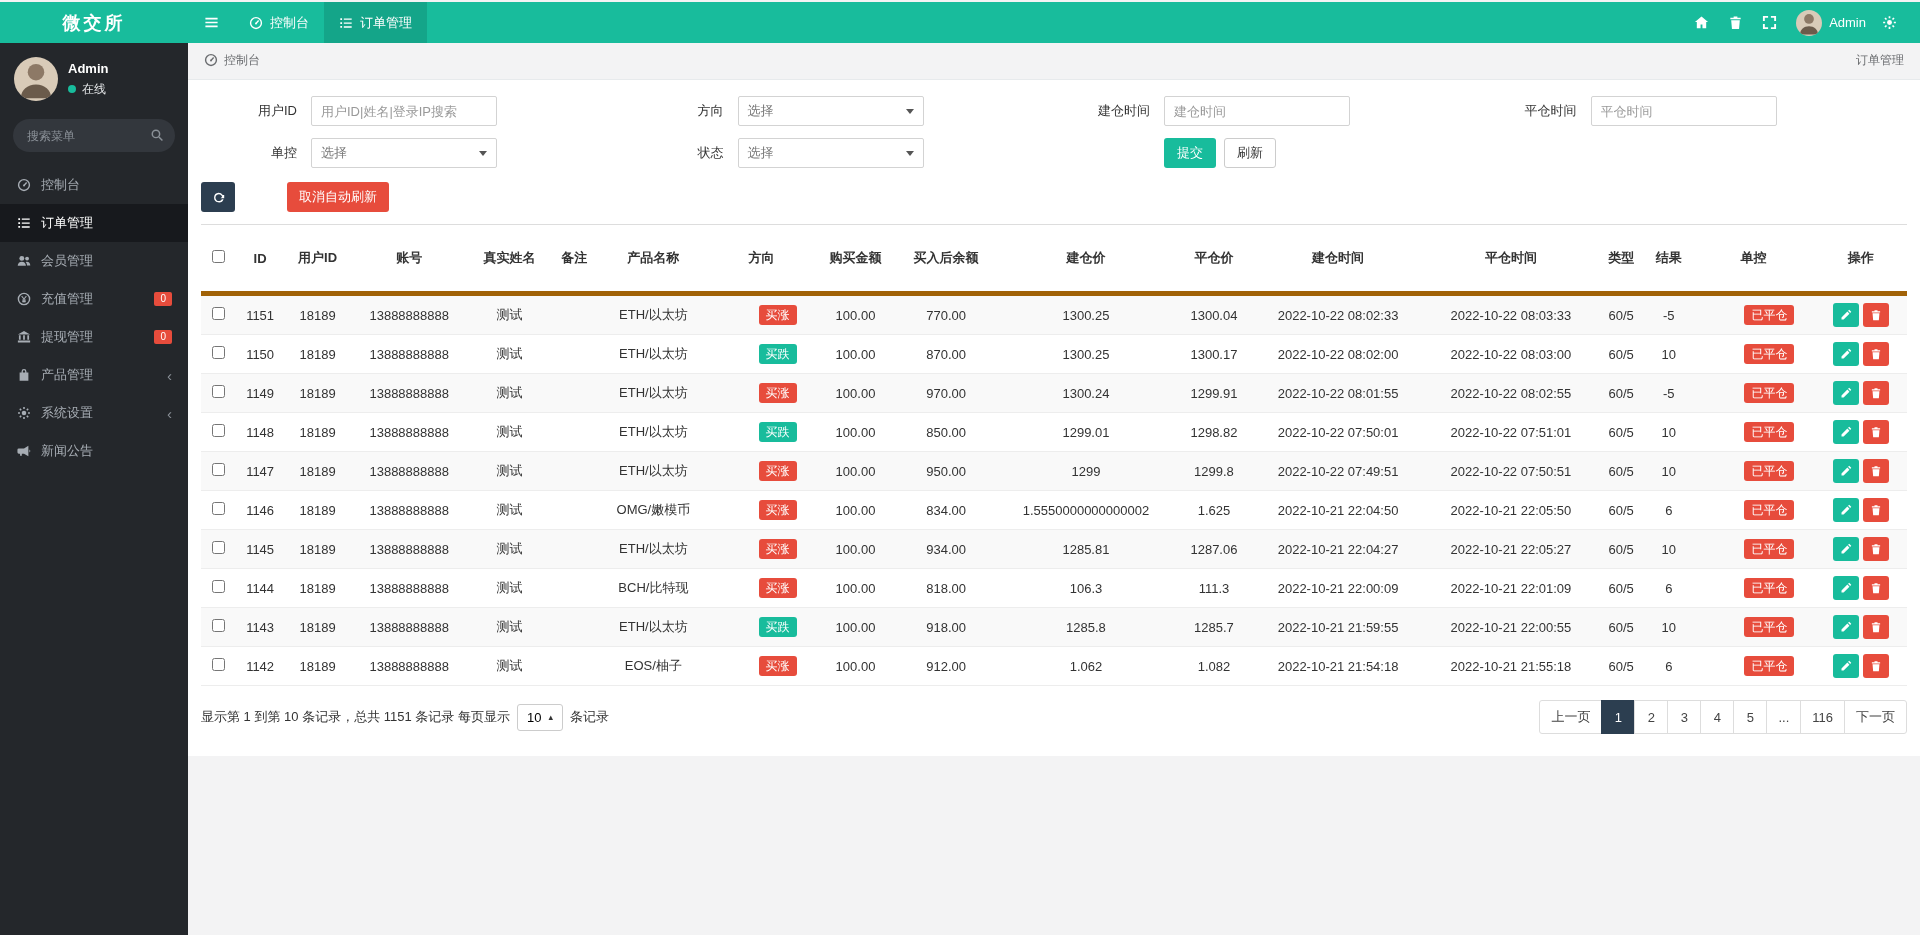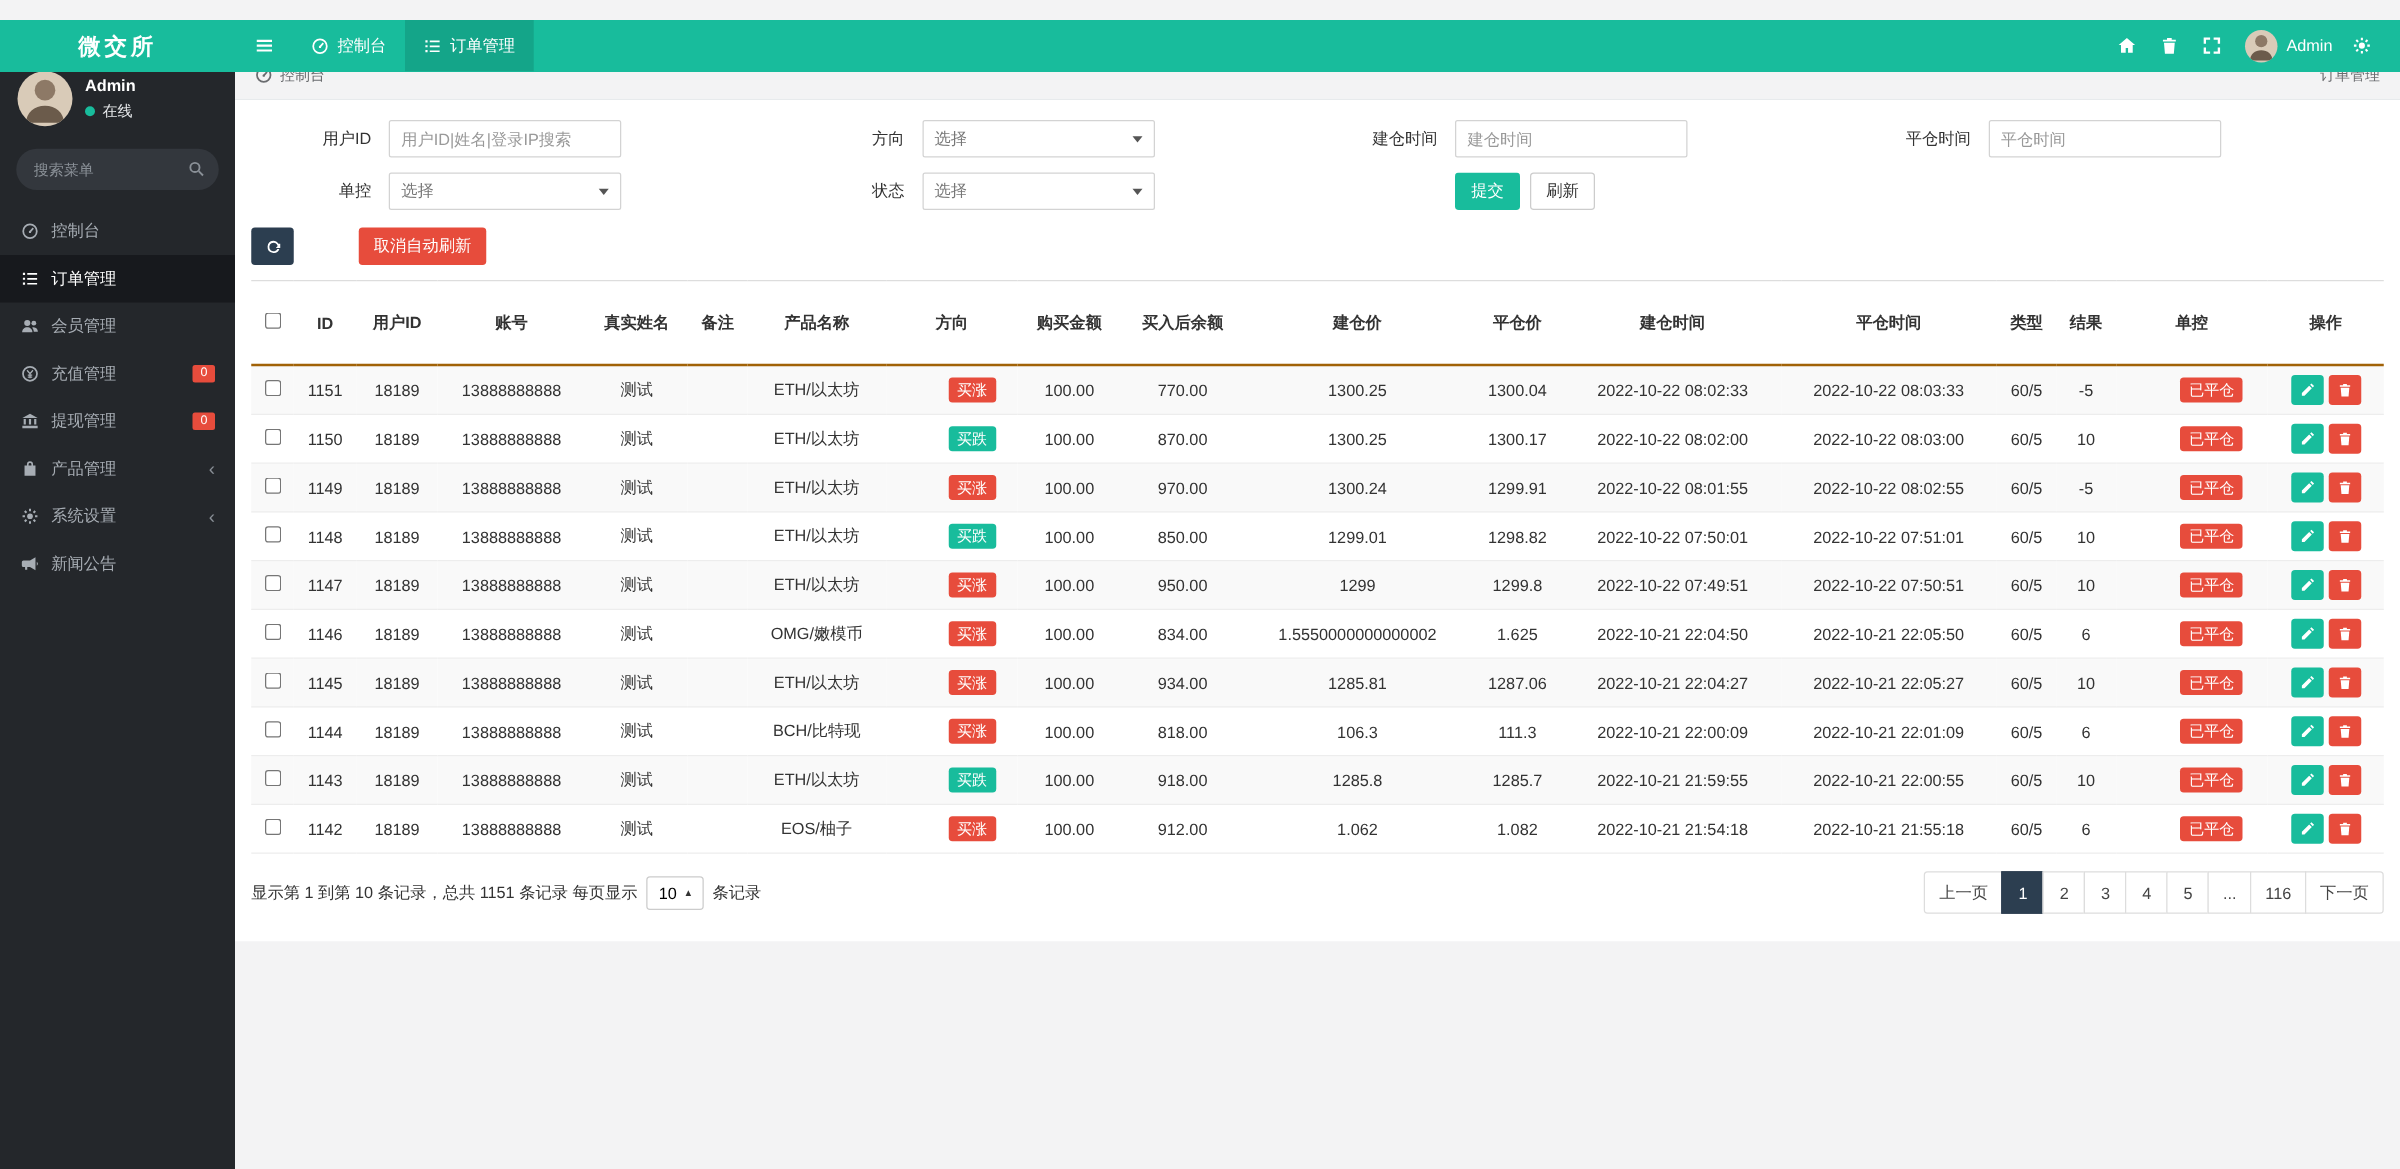--- a/index.html
+++ b/index.html
@@ -9,21 +9,21 @@
     background: #f3f3f4;
     color: #333;
     overflow: hidden;
     position: relative;
   }
   .icn { display: inline-flex; align-items: center; justify-content: center; line-height: 0; }
   .icn svg { width: 14px; height: 14px; }
 
   
   .topbar {
-    position: fixed; top: 16px; left: 0; right: 0; height: 41px;
+    position: fixed; top: 2px; left: 0; right: 0; height: 41px;
     background: #18bc9c; display: flex; align-items: stretch; z-index: 20;
   }
   .brand {
     width: 188px; display: flex; align-items: center; justify-content: center;
     color: #fff; font-size: 18px; font-weight: bold; letter-spacing: 3px;
   }
   .hamburger { width: 46px; display: flex; align-items: center; justify-content: center; color: #fff; cursor: pointer; }
   .hamburger svg { width: 15px; height: 15px; }
   .topnav { display: flex; align-items: stretch; }
   .topnav-tab {
@@ -106,21 +106,21 @@
   .btn-dark-sq {
     width: 34px; height: 30px; background: #2c3e50; border: none; border-radius: 3px;
     color: #fff; display: flex; align-items: center; justify-content: center; cursor: pointer;
   }
   .btn-dark-sq svg { width: 13px; height: 13px; }
   .btn-danger { background: #e74c3c; color: #fff; border: none; margin-left: 44px; }
 
   
   table { width: 100%; border-collapse: collapse; font-size: 13px; color: #333; }
   thead th {
-    border-top: 1px solid #ddd; border-bottom: 2px solid #a16207;
+    border-top: 1px solid #ddd; border-bottom: 5px solid #a16207;
     padding: 24px 5px; font-weight: bold; text-align: center; white-space: nowrap;
   }
   tbody td { padding: 7px 5px; text-align: center; border-bottom: 1px solid #ededed; white-space: nowrap; }
   tbody tr:nth-child(odd) { background: #f9f9f9; }
   .badge { display: inline-block; color: #fff; font-size: 12px; padding: 3px 7px; border-radius: 3px; line-height: 1.2; margin-left: 32px; }
   .b-up { background: #e74c3c; }
   .b-down { background: #18bc9c; }
   .b-status { background: #e74c3c; }
   .op {
     display: inline-flex; align-items: center; justify-content: center;

